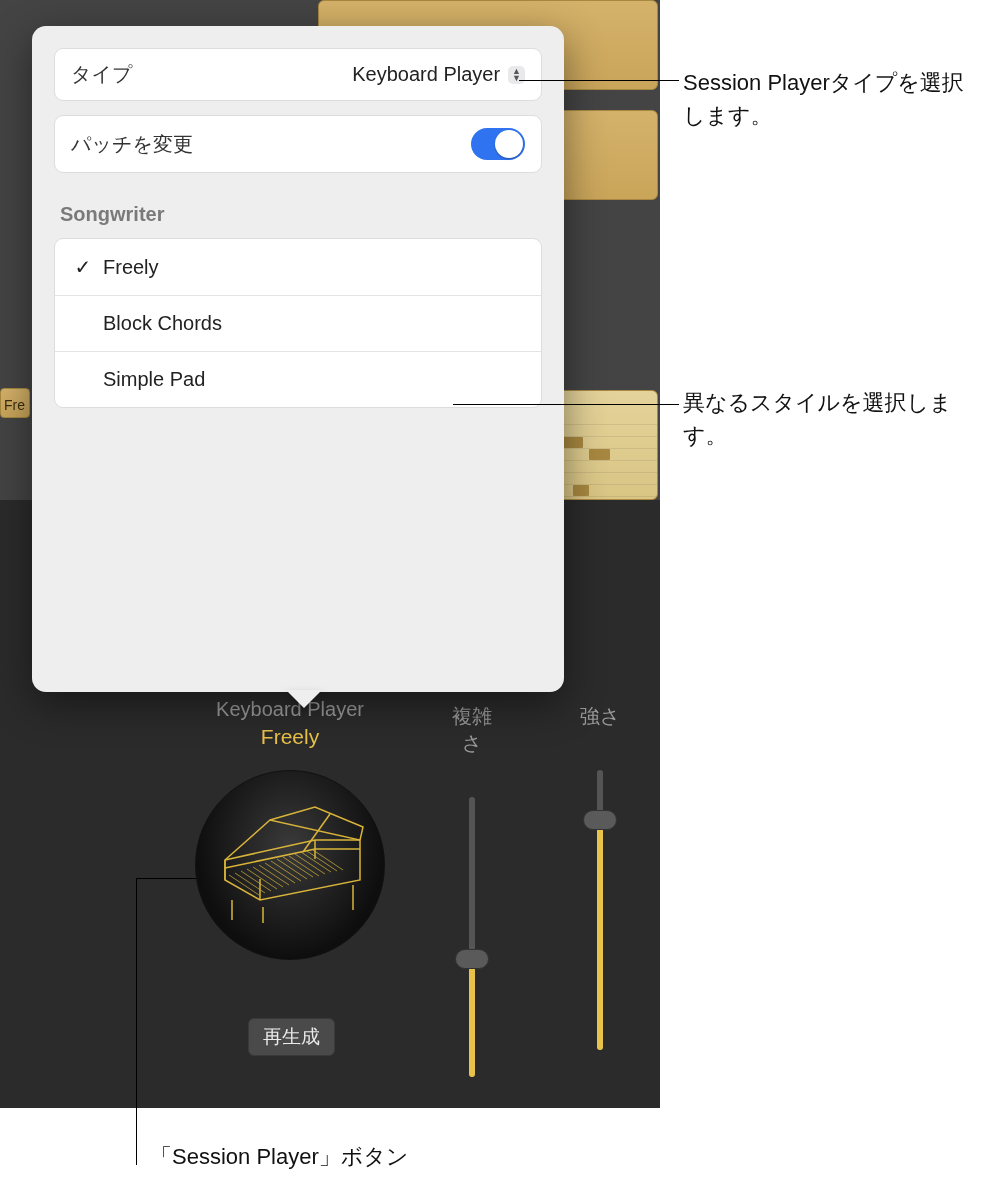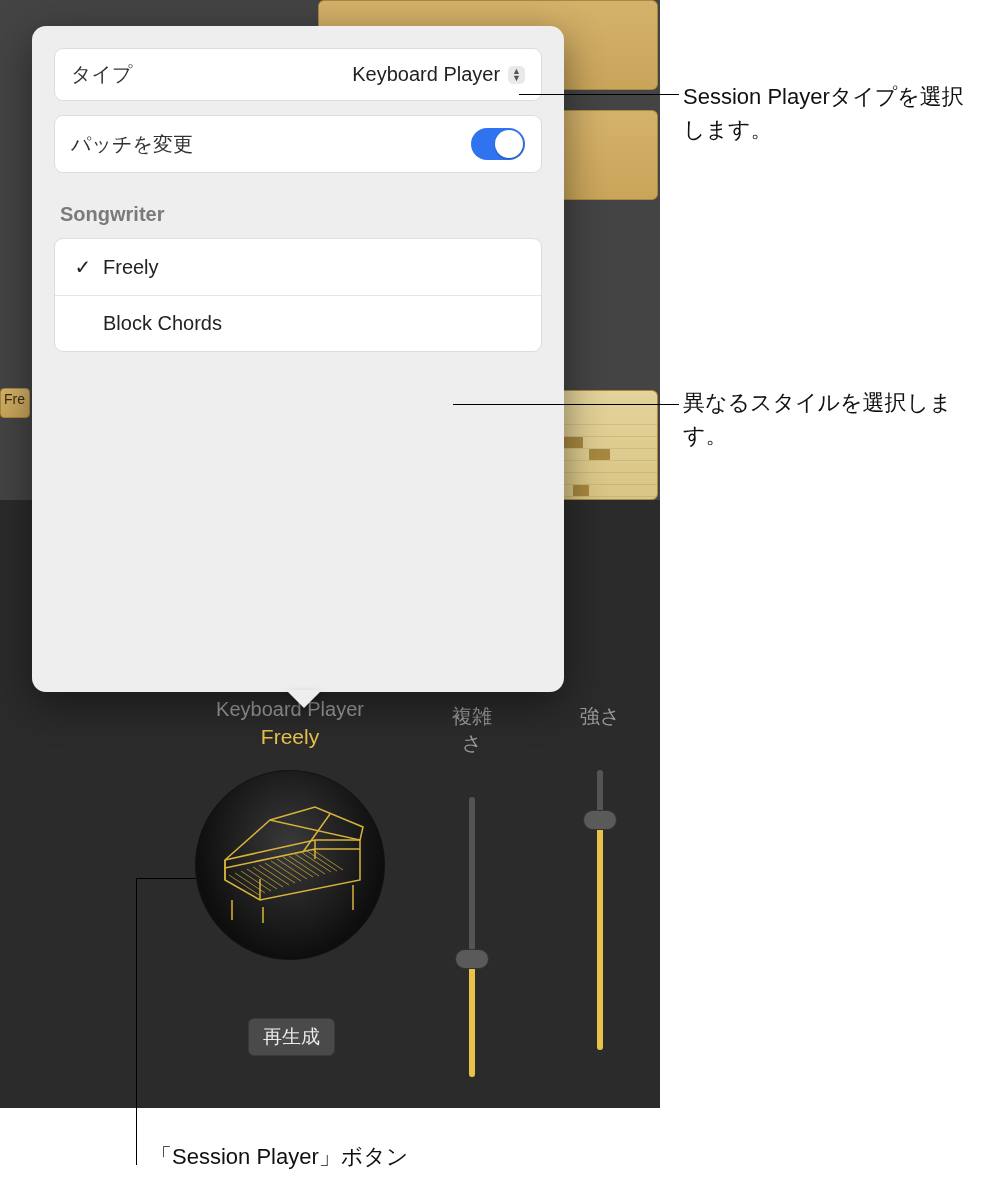--- a/index.html
+++ b/index.html
@@ -239,21 +239,21 @@
   .callout {
     position: absolute;
     font-size: 22px;
     color: #111;
     line-height: 1.5;
   }
   .callout .leader {
     position: absolute;
     background: #000;
   }
-  .c1 { left: 683px; top: 80px; width: 300px; }
+  .c1 { left: 683px; top: 66px; width: 300px; }
   .c1 .leader { left: -164px; top: 14px; height: 1px; width: 160px; }
   .c2 { left: 683px; top: 386px; width: 305px; }
   .c2 .leader { left: -230px; top: 18px; height: 1px; width: 226px; }
   .c3 { left: 150px; top: 1140px; width: 500px; }
   .c3 .leader-v { position:absolute; left:-14px; top:-262px; width:1px; height:287px; background:#000;}
   .c3 .leader-h { position:absolute; left:-14px; top:-262px; height:1px; width:60px; background:#000;}
 </style>
 </head>
 <body>
 
@@ -329,21 +329,21 @@
           <span style="height:26px"></span>
           <span style="height:38px"></span>
           <span style="height:14px"></span>
         <span style="height:22px"></span>
           <span style="height:34px"></span>
           <span style="height:10px"></span>
           <span style="height:28px"></span>
       </div>
     </div>
     <div class="region left">
-      <div style="font-size:14px;color:#3b2e0e;padding:2px 3px;">Fre</div>
+      <div style="font-size:14px;color:#3b2e0e;padding:8px 3px;">Fre</div>
     </div>
     <div class="region r3" style="background:linear-gradient(#e4d39a,#d9c584);">
       <div class="notes">
         <div class="note-row">
             <div class="note" style="left:5%;width:8%"></div>
             <div class="note" style="left:30%;width:6%"></div>
             <div class="note" style="left:60%;width:10%"></div>
           </div>
         <div class="note-row">
             <div class="note" style="left:12%;width:5%"></div>
@@ -449,20 +449,24 @@
   <div class="section-title">Songwriter</div>
   <div class="style-list">
     <div class="style-item">
       <span class="check">✓</span>
       <span class="style-name">Freely</span>
     </div>
     <div class="style-item">
       <span class="check"></span>
       <span class="style-name">Block Chords</span>
     </div>
+    <div class="style-item">
+      <span class="check"></span>
+      <span class="style-name">Simple Pad</span>
+    </div>
   </div>
 </div>
 
 <div class="callout c1">
   <div class="leader"></div>
   <span>Session Playerタイプを選択します。</span>
 </div>
 <div class="callout c2">
   <div class="leader"></div>
   <span>異なるスタイルを選択します。</span>

